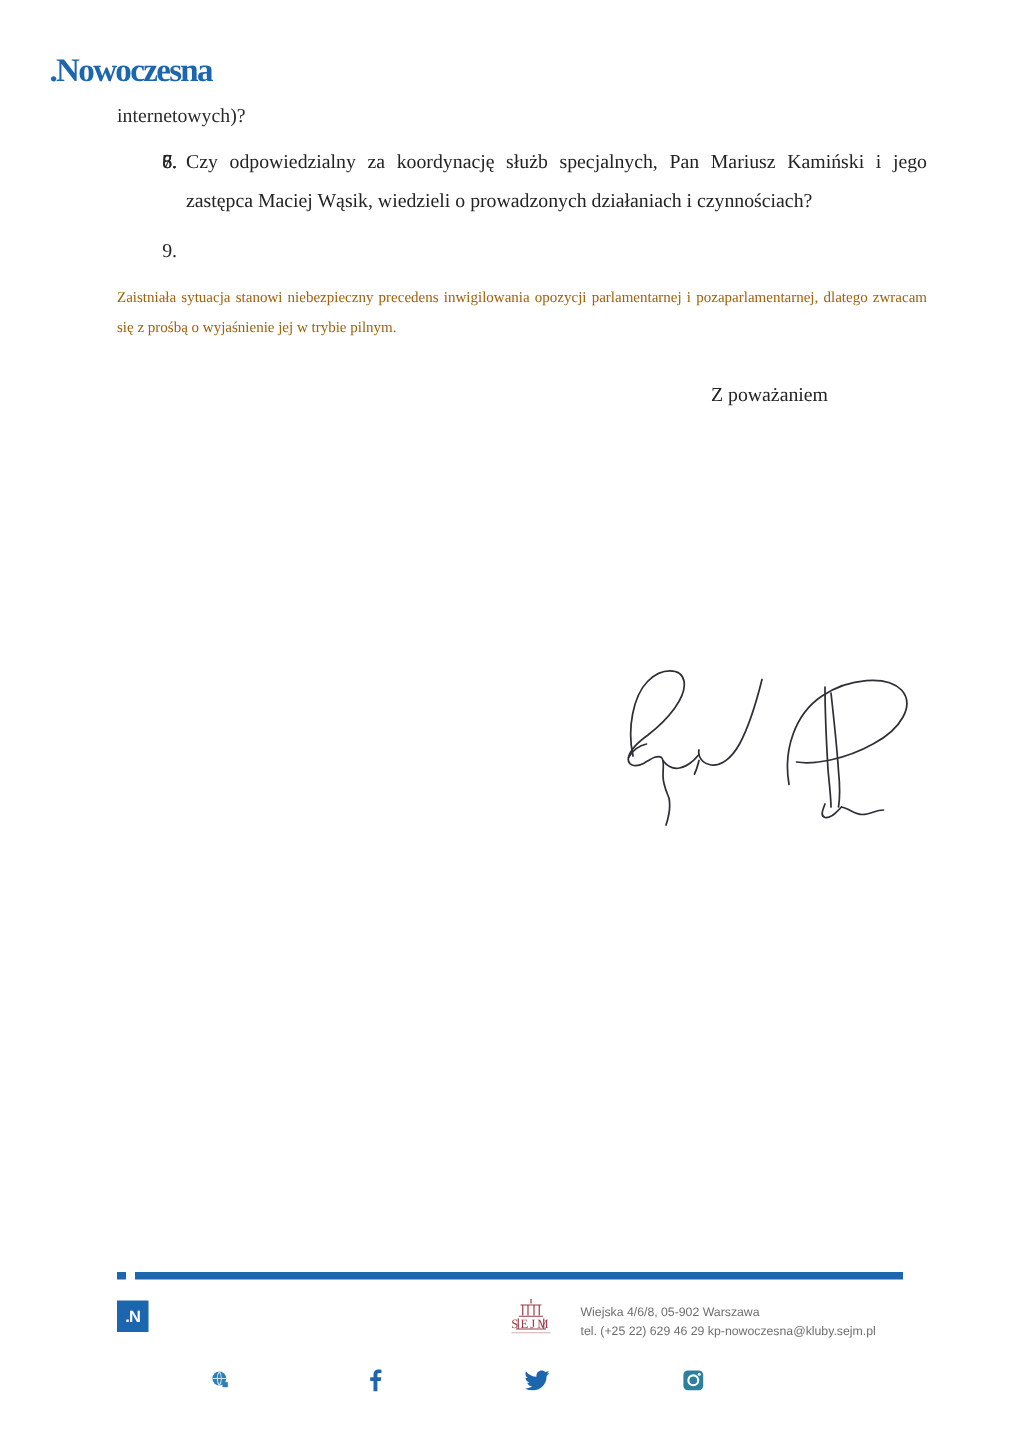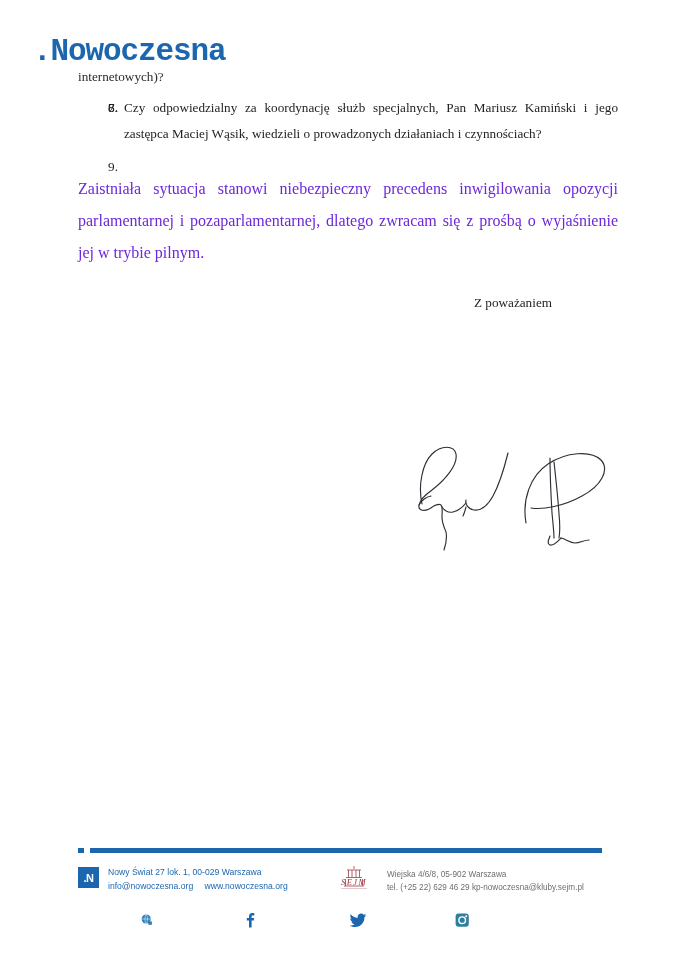--- a/index.html
+++ b/index.html
@@ -15,23 +15,23 @@
     overflow: hidden;
     font-family: "Liberation Serif", serif;
     color: #1d1d1d;
   }
 
   
   .brand-logo {
     position: absolute;
     left: 33px;
     top: 36px;
-    font-family: Liberation Mono, monospace;
+    font-family: Liberation Serif, serif;
     font-weight: bold;
-    font-size: 31px;
+    font-size: 22px;
     letter-spacing: -1.1px;
     color: #1c66b0;
     line-height: 1;
   }
 
   
   .body-block {
     position: absolute;
     left: 78px;
     top: 66px;
@@ -66,25 +66,25 @@
     text-align: right;
     font-size: 13.2px;
     color: #232323;
   }
   ol.question-list > li.wide-marker .marker {
     left: 6px;
     width: 34px;
   }
 
   .closing-para {
-    margin: 26px 0 0 0;
-    font-size: 16px;
+    margin: 42px 0 0 0;
+    font-size: 10px;
     line-height: 2.0;
     text-align: justify;
-    color: #6d28d9;
+    color: #a16207;
   }
 
   .signoff {
     margin: 26px 0 0 0;
     font-size: 13.2px;
     color: #232323;
     text-align: center;
     padding-left: 330px;
   }
 
@@ -165,21 +165,20 @@
     left: 333px;
     top: 26px;
     display: flex;
     align-items: flex-start;
     gap: 12px;
   }
   .sejm-logo {
     width: 42px;
     height: 28px;
     position: relative;
-    font-style: italic;
   }
   .sejm-logo svg { display: block; }
   .sejm-contact {
     font-family: "Liberation Sans", sans-serif;
     font-size: 8.2px;
     line-height: 1.62;
     color: #6e6e6e;
     padding-top: 4px;
   }
 
@@ -254,27 +253,20 @@
 
   <div class="footer">
 
     <div class="divider">
       <div class="dot"></div>
       <div class="bar"></div>
     </div>
 
     <div class="footer-left">
       <div class="n-badge">.N</div>
-      <div class="contact-lines">
-        <div>Nowy Świat 27 lok. 1, 00-029 Warszawa</div>
-        <div class="row2">
-          <span>info@nowoczesna.org</span>
-          <span>www.nowoczesna.org</span>
-        </div>
-      </div>
     </div>
 
     <div class="footer-right">
       <div class="sejm-logo">
         <svg width="42" height="28" viewBox="0 0 42 28" xmlns="http://www.w3.org/2000/svg">
           <g stroke="#9b3b44" fill="none" stroke-width="0.8">
             <path d="M21 2 L21 5"></path>
             <path d="M14 6 L28 6"></path>
             <path d="M15.5 6 L15.5 13 M19 6 L19 13 M23 6 L23 13 M26.5 6 L26.5 13"></path>
             <path d="M13 13.5 L29 13.5"></path>

